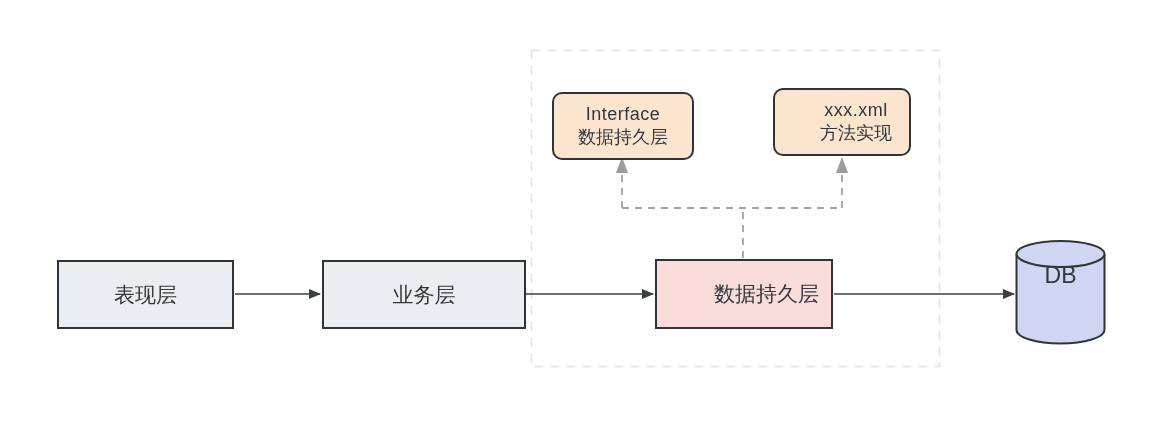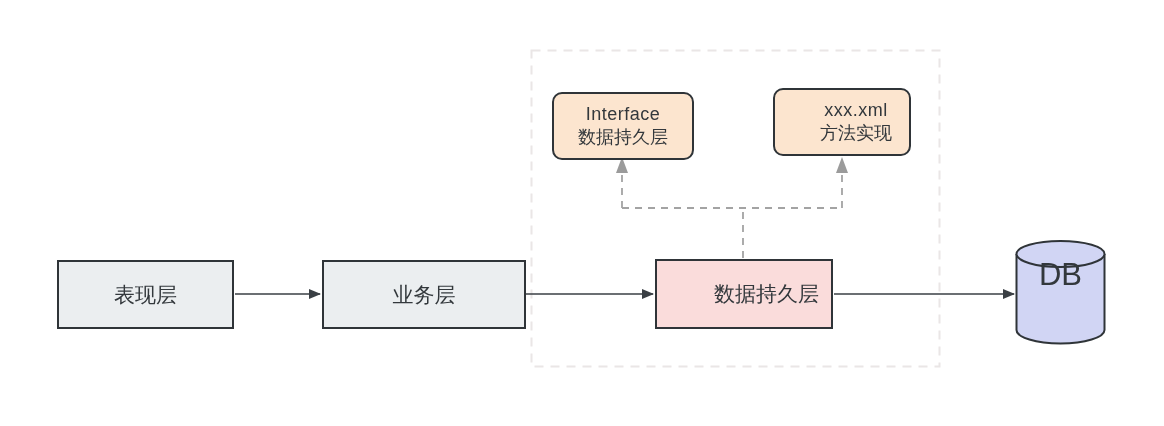--- a/index.html
+++ b/index.html
@@ -71,21 +71,21 @@
     line-height: 23px;
     flex-direction: column;
   }
   .node-peach .ln1 { letter-spacing: 0.5px; }
   .db-label {
     position: absolute;
     left: 1016px; top: 262px;
     width: 89px; height: 26px;
     line-height: 26px;
     text-align: center;
-    font-size: 31px;
+    font-size: 23px;
     color: var(--text);
   }
 </style>
 </head>
 <body>
 
 <div class="canvas">
 
   <svg class="layer-svg" viewBox="0 0 1164 426" xmlns="http://www.w3.org/2000/svg">
     <defs>

